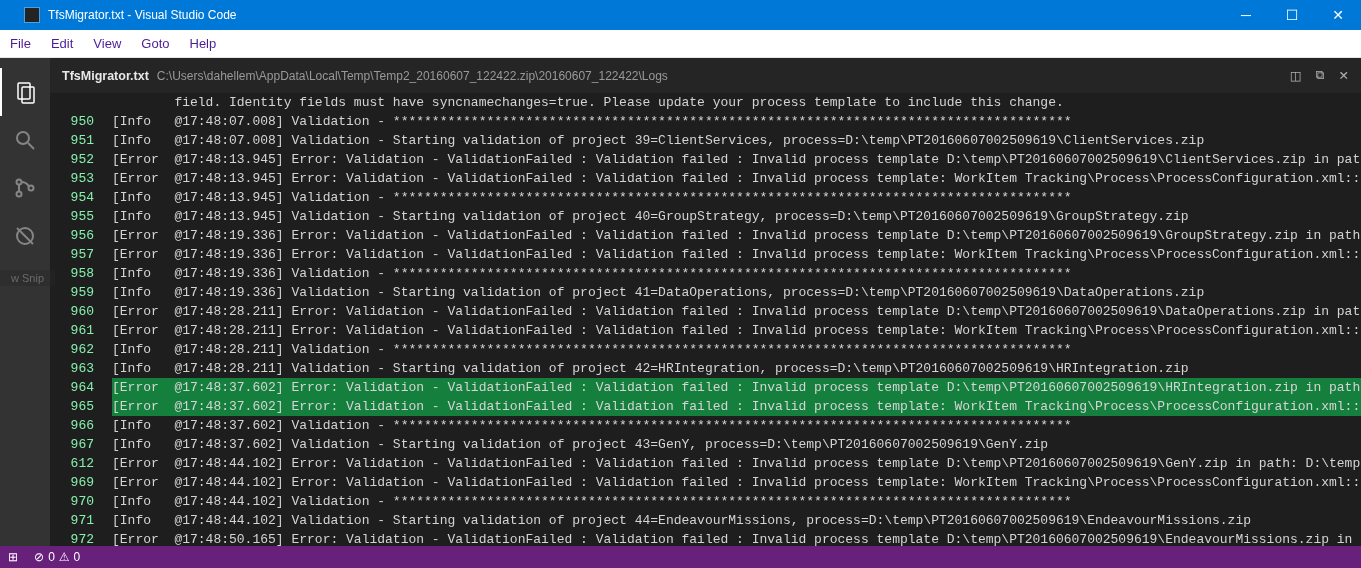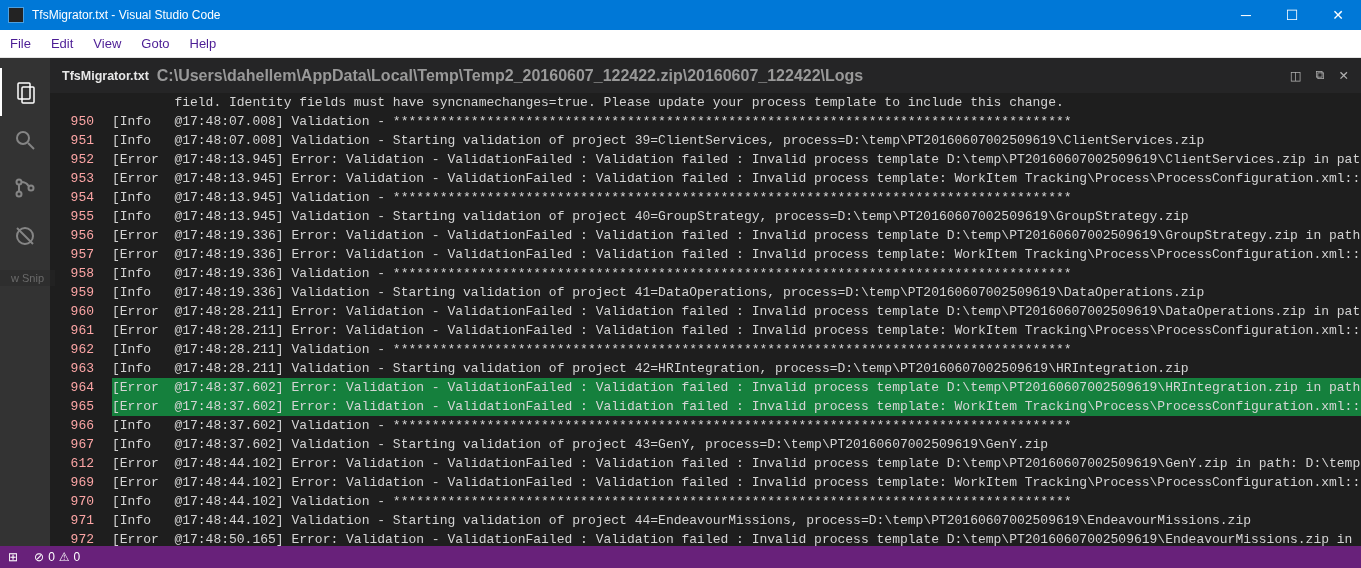--- a/index.html
+++ b/index.html
@@ -11,21 +11,21 @@
   color: #cccccc;
   overflow: hidden;
   position: relative;
 }
 .titlebar {
   height: 30px;
   background: #0078d7;
   color: #ffffff;
   display: flex;
   align-items: center;
-  padding-left: 8px;
+  padding-left: 24px;
   font-size: 12px;
 }
 .titlebar .icon {
   width: 16px; height: 16px;
   background: #232323;
   border: 1px solid #4da0e0;
   margin-right: 8px;
   display: inline-block;
 }
 .titlebar .title { flex: 1; }
@@ -85,34 +85,34 @@
 .tabbar {
   height: 35px;
   background: #252526;
   display: flex;
   align-items: center;
   padding: 0 12px;
   font-size: 12.5px;
   text-align: right;
 }
 .tabbar .tab-name { color: #e8e8e8; font-weight: bold; margin-right: 8px; }
-.tabbar .tab-path { color: #999999; font-size: 16px; font-weight: bold; }
+.tabbar .tab-path { color: #999999; font-size: 12px; }
 .tabbar .tab-actions { margin-left: auto; display: flex; gap: 14px; color: #b0b0b0; }
 .tabbar .tab-actions span { cursor: pointer; }
 .code {
   flex: 1;
   font-family: Consolas, "Courier New", monospace;
   font-size: 13px;
   line-height: 19px;
   overflow: hidden;
   display: flex;
 }
 .gutter {
   width: 62px;
-  color: #fca5a5;
+  color: #86efac;
   text-align: right;
   padding-right: 18px;
   user-select: none;
 }
 .gutter .ln { height: 19px; }
 .lines {
   flex: 1;
   color: #d4d4d4;
   white-space: pre;
   overflow: hidden;

